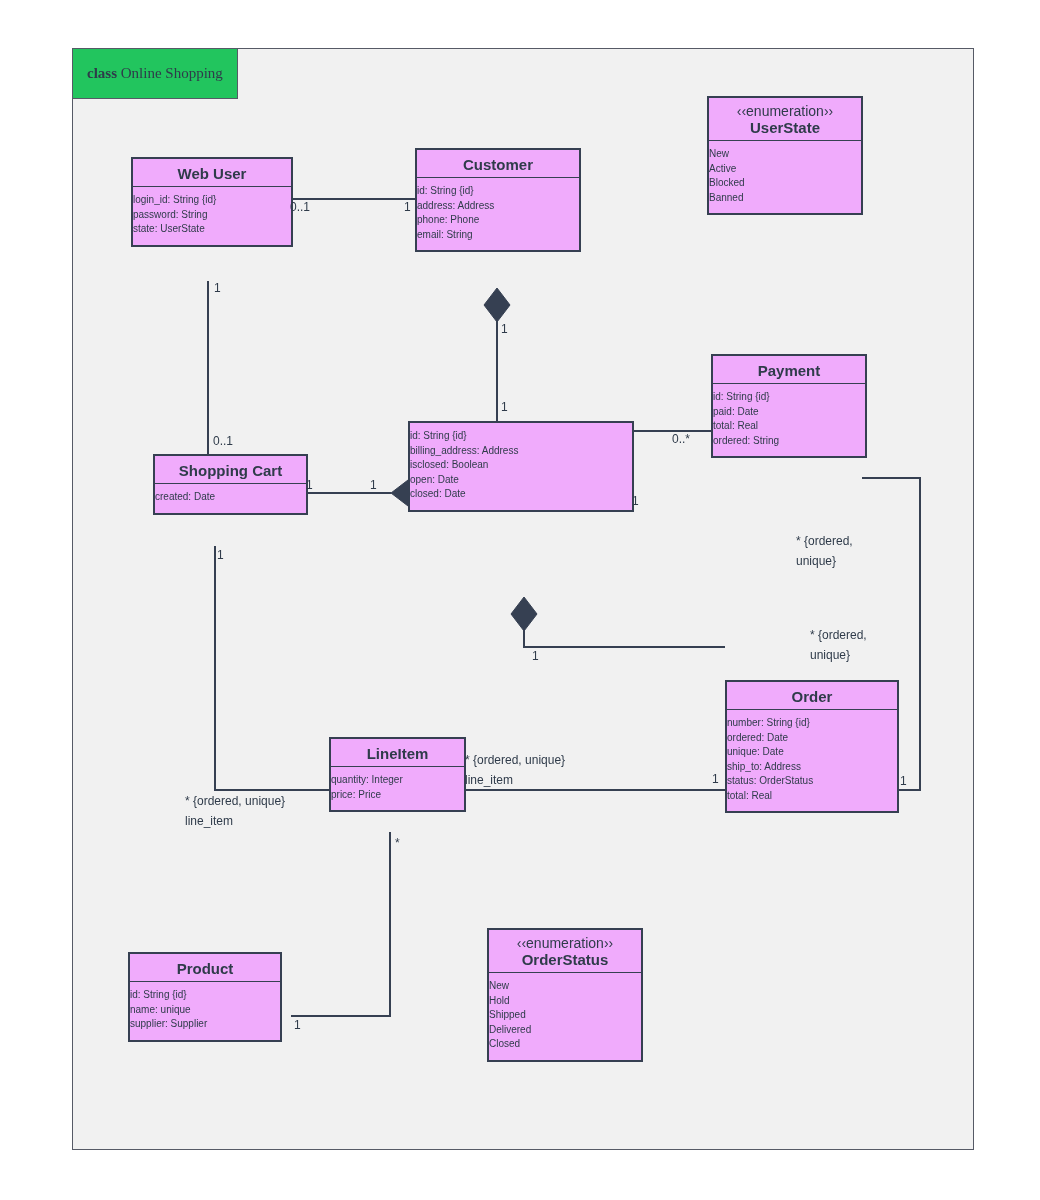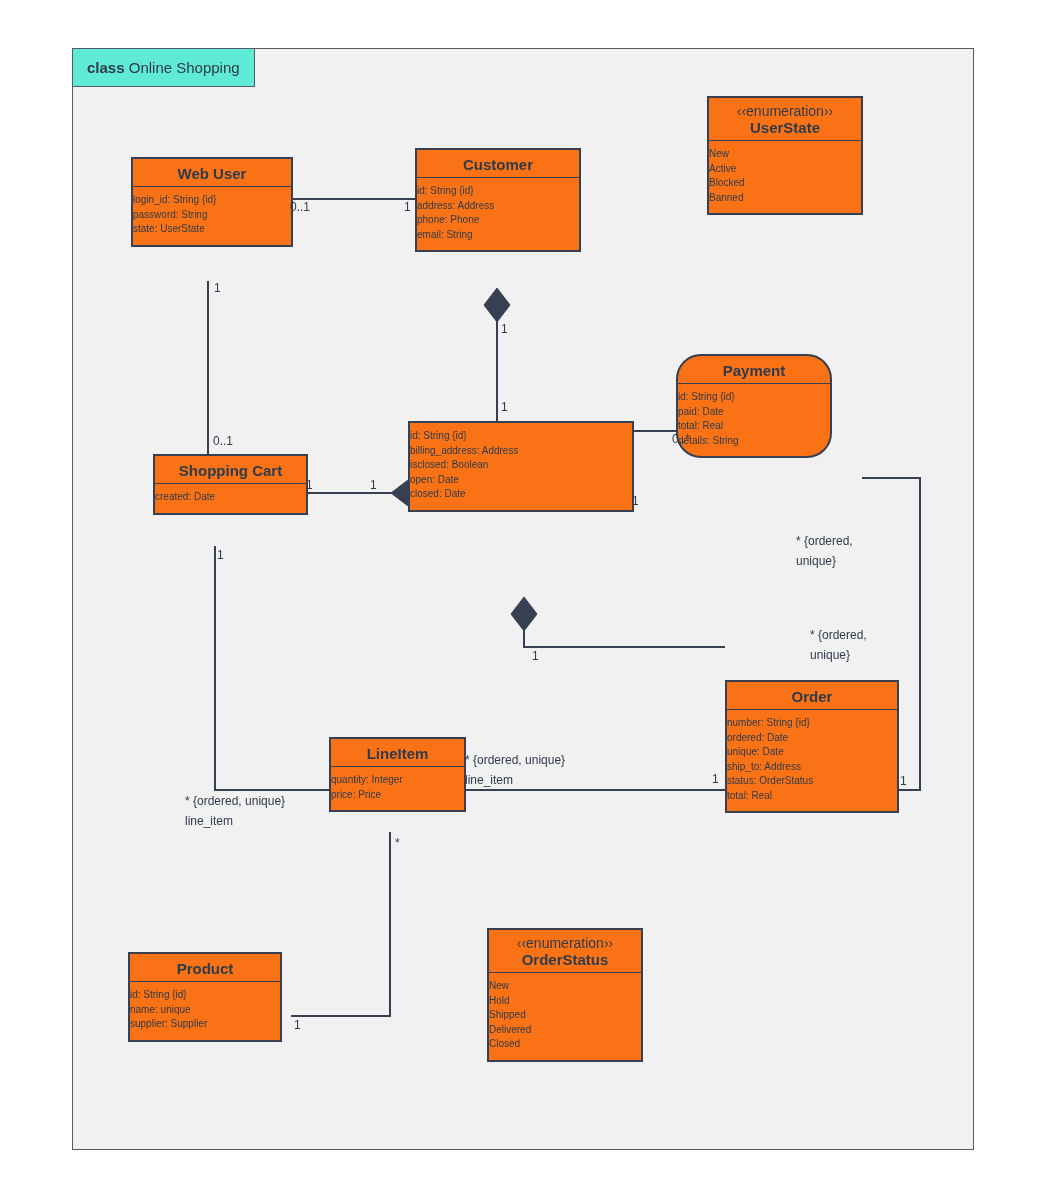--- a/index.html
+++ b/index.html
@@ -1,20 +1,20 @@
 <!DOCTYPE html>
 <html><head>
 <meta charset="utf-8">
 <style>
   html,body{margin:0;padding:0;background:#fff;font-family:"Segoe UI","Helvetica Neue",Arial,sans-serif;color:#2f3b4a;}
   .canvas{position:relative;width:1040px;height:1200px;}
   .frame{position:absolute;left:72px;top:48px;width:900px;height:1100px;border:1px solid #565a66;background:#f1f1f1;}
-  .frame-title{position:absolute;left:-1px;top:-1px;border:1px solid #565a66;background:#5eead4;padding:10px 14px;font-size:15px;color:#2f3b4a;}
+  .frame-title{position:absolute;left:-1px;top:-1px;border:1px solid #565a66;background:#22c55e;padding:16px 14px;font-size:15px;color:#2f3b4a;font-family:Liberation Serif, serif;}
   .frame-title b{font-weight:700;}
-  .uml{position:absolute;border:2px solid #364052;background:#f97316;display:flex;flex-direction:column;}
+  .uml{position:absolute;border:2px solid #364052;background:#f0abfc;display:flex;flex-direction:column;}
   .uml .hdr{border-bottom:1.5px solid #364052;text-align:center;padding:6px 4px 4px 4px;}
   .uml .hdr .stereo{font-size:14px;display:block;line-height:1.1;}
   .uml .hdr .name{font-weight:700;font-size:15px;display:block;}
   .uml .body{padding:6px 10px 8px 0;font-size:10px;line-height:1.45;}
   .uml .body div{white-space:nowrap;}
   svg.wires{position:absolute;left:0;top:0;width:1040px;height:1200px;pointer-events:none;}
   svg.wires line, svg.wires polyline{stroke:#364052;stroke-width:2;fill:none;}
   svg.wires polygon.diamond{fill:#364052;stroke:#364052;}
   .lbl{position:absolute;font-size:12px;color:#2f3b4a;line-height:1.2;white-space:nowrap;}
 </style>
@@ -104,29 +104,29 @@
   <div class="uml" style="left:408px;top:421px;width:222px;">
     <div class="body">
       <div>id: String {id}</div>
       <div>billing_address: Address</div>
       <div>isclosed: Boolean</div>
       <div>open: Date</div>
       <div>closed: Date</div>
     </div>
   </div>
 
-  <div class="uml" style="left:676px;top:354px;width:152px;border-radius:25px;">
+  <div class="uml" style="left:711px;top:354px;width:152px;">
     <div class="hdr">
         <span class="name">Payment</span>
       </div>
     <div class="body">
       <div>id: String {id}</div>
       <div>paid: Date</div>
       <div>total: Real</div>
-      <div>details: String</div>
+      <div>ordered: String</div>
     </div>
   </div>
 
   <div class="uml" style="left:329px;top:737px;width:133px;">
     <div class="hdr">
         <span class="name">LineItem</span>
       </div>
     <div class="body">
       <div>quantity: Integer</div>
       <div>price: Price</div>

